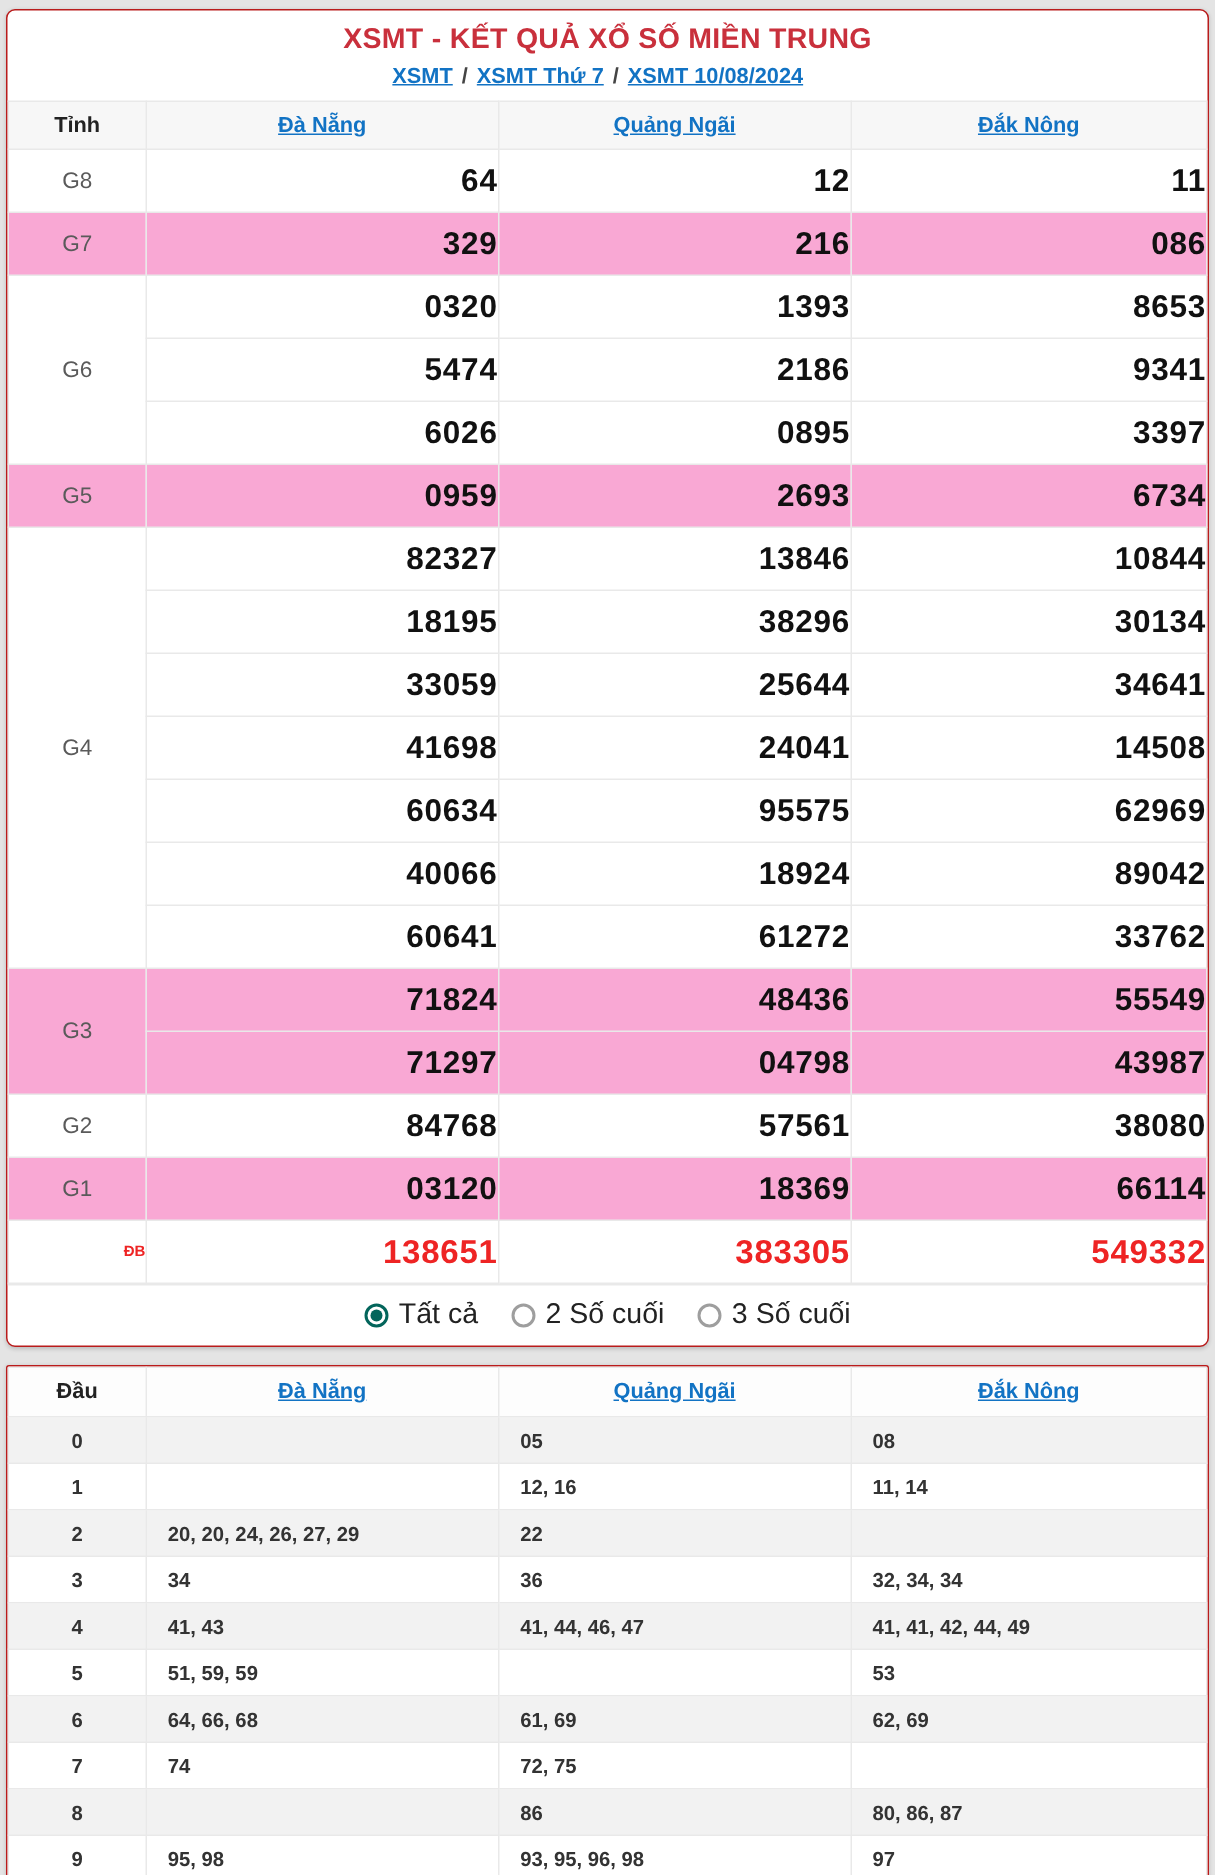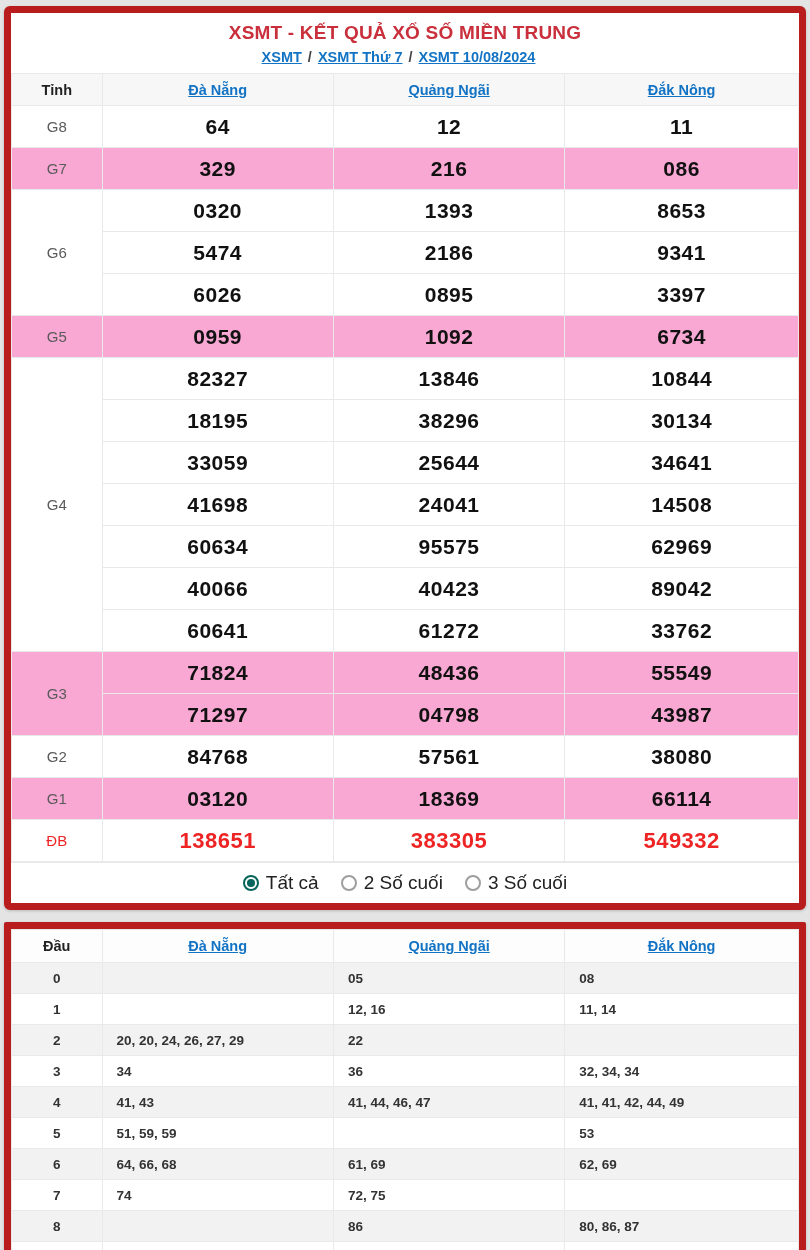--- a/index.html
+++ b/index.html
@@ -6,21 +6,21 @@
   html, body {
     margin: 0; padding: 0;
     width: 810px; height: 1250px;
     overflow: hidden;
     background: #e4e4e4;
     font-family: "Liberation Sans", "DejaVu Sans", sans-serif;
     color: #212121;
   }
   .card {
     background: #fff;
-    border: 7px solid #b91c1c;
+    border: 1px solid #b91c1c;
     border-radius: 6px;
     box-shadow: 0 1px 3px rgba(0,0,0,.18);
     margin: 6px 4px 0 4px;
     overflow: hidden;
   }
   
   .title {
     text-align: center;
     font-weight: bold;
     font-size: 19px;
@@ -53,23 +53,23 @@
     color: #222;
   }
   thead th .hlink {
     color: var(--link-blue, #1273c4);
     text-decoration: underline;
     cursor: pointer;
   }
   
   #results-table tbody td { height: 42px; text-align: center; vertical-align: middle; }
   #results-table td.prize-label { font-size: 15px; color: #5a5a5a; font-weight: normal; }
-  #results-table td.num { font-size: 21px; font-weight: bold; color: #111; letter-spacing: .5px; }
+  #results-table td.num { font-size: 21px; font-weight: bold; color: #111; letter-spacing: .5px; text-align: right; }
   #results-table tr.shaded td { background: #f9a8d4; }
-  #results-table td.special-label { color: var(--special-red, #ee2424); font-weight: normal; font-size: 15px; }
+  #results-table td.special-label { color: var(--special-red, #ee2424); font-weight: bold; font-size: 10px; text-align: right; }
   #results-table td.special-num { color: var(--special-red, #ee2424); font-size: 22px; font-weight: bold; margin-top: 36px; }
 
   
   .filter-row {
     height: 41px;
     display: flex; align-items: center; justify-content: center;
     gap: 22px;
     font-size: 19px;
     color: #222;
     border-top: 1px solid #e9e9e9;
@@ -139,21 +139,21 @@
           <td class="num">9341</td>
         </tr>
         <tr>
           <td class="num">6026</td>
           <td class="num">0895</td>
           <td class="num">3397</td>
         </tr>
         <tr class="shaded">
           <td class="prize-label" rowspan="1">G5</td>
           <td class="num">0959</td>
-          <td class="num">1092</td>
+          <td class="num">2693</td>
           <td class="num">6734</td>
         </tr>
         <tr>
           <td class="prize-label" rowspan="7">G4</td>
           <td class="num">82327</td>
           <td class="num">13846</td>
           <td class="num">10844</td>
         </tr>
         <tr>
           <td class="num">18195</td>
@@ -170,21 +170,21 @@
           <td class="num">24041</td>
           <td class="num">14508</td>
         </tr>
         <tr>
           <td class="num">60634</td>
           <td class="num">95575</td>
           <td class="num">62969</td>
         </tr>
         <tr>
           <td class="num">40066</td>
-          <td class="num">40423</td>
+          <td class="num">18924</td>
           <td class="num">89042</td>
         </tr>
         <tr>
           <td class="num">60641</td>
           <td class="num">61272</td>
           <td class="num">33762</td>
         </tr>
         <tr class="shaded">
           <td class="prize-label" rowspan="2">G3</td>
           <td class="num">71824</td>

